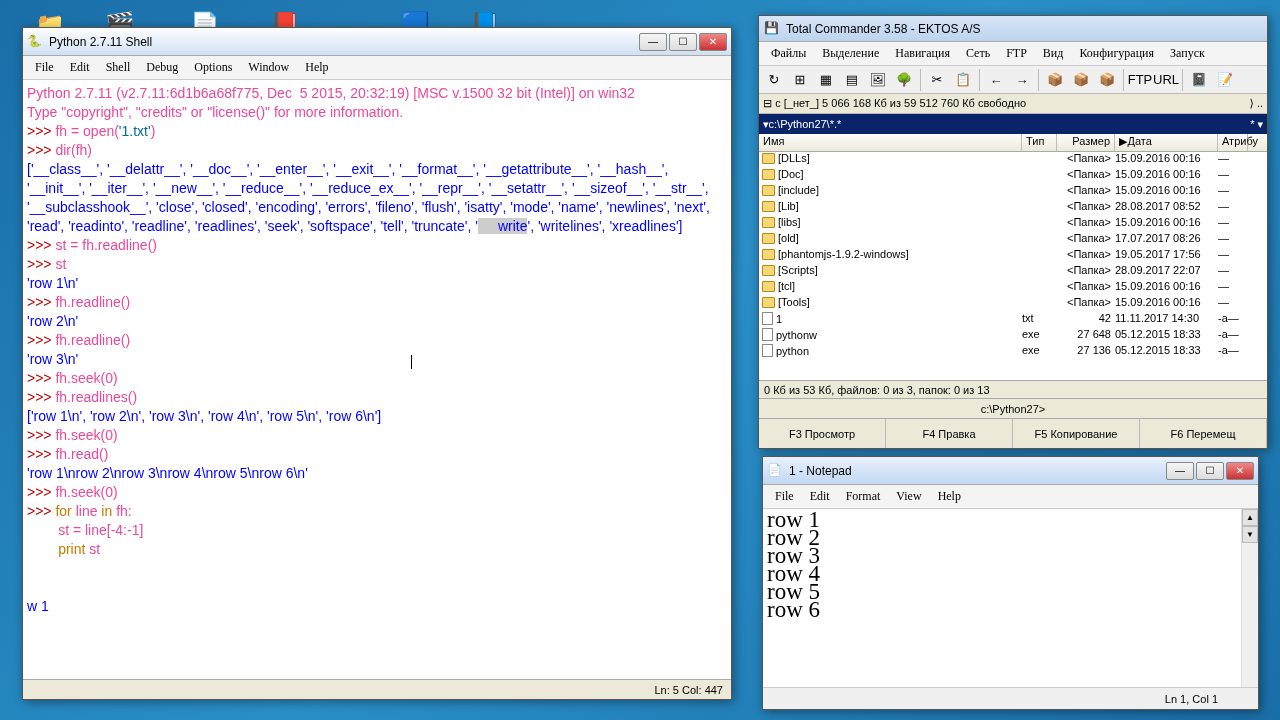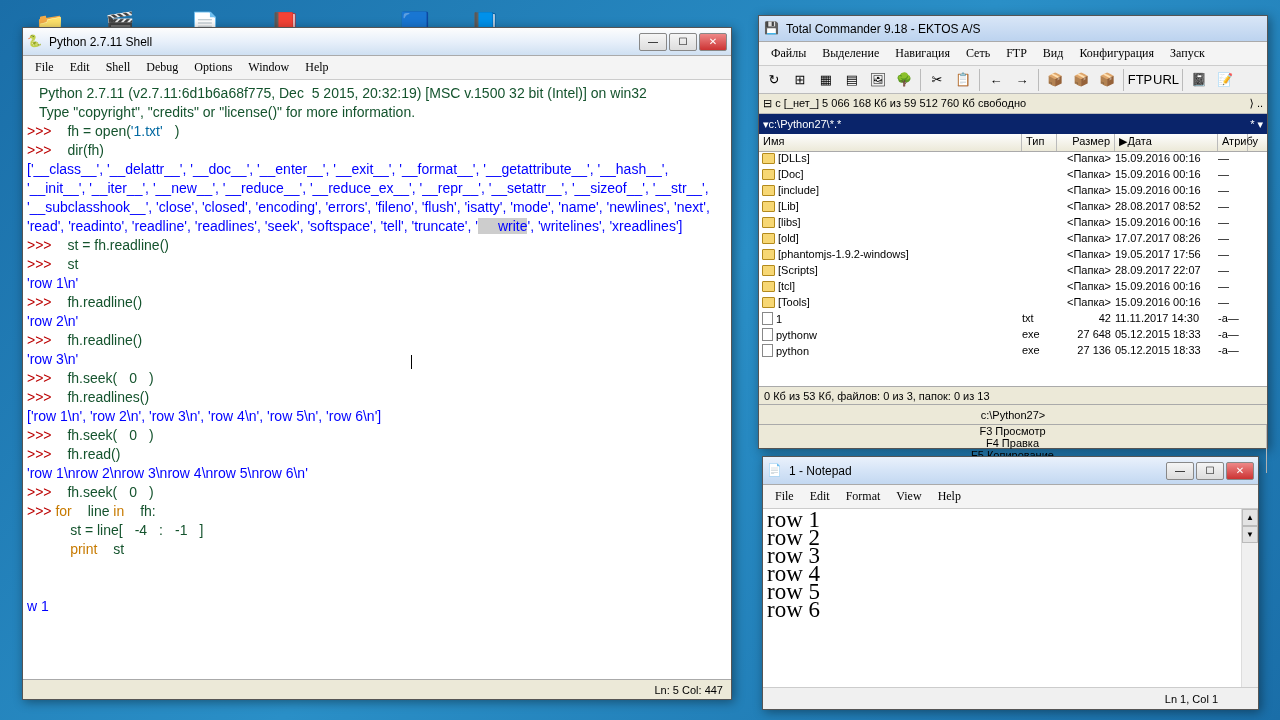--- a/index.html
+++ b/index.html
@@ -11,21 +11,21 @@
 .titlebar .icon { width: 16px; height: 16px; margin-right: 6px; }
 .titlebar .title { flex: 1; color: #000; }
 .win-controls { display: flex; gap: 2px; }
 .win-btn { width: 28px; height: 18px; background: linear-gradient(#f5f5f5,#ddd); border: 1px solid #888; border-radius: 2px; font-size: 10px; display: flex; align-items: center; justify-content: center; cursor: pointer; }
 .win-btn.close { background: linear-gradient(#e88,#c33); color: #fff; }
 .menubar { height: 24px; background: #f4f4f4; display: flex; align-items: center; padding: 0 4px; font-size: 12px; border-bottom: 1px solid #ccc; }
 .menubar .menu-item { padding: 3px 8px; cursor: default; font-family: Liberation Serif, serif; }
 
 #python-shell { left: 22px; top: 27px; width: 710px; height: 673px; }
 #shell-content { flex: 1; background: #fff; padding: 4px; font-family: "Courier New", monospace; font-size: 14px; line-height: 18px; white-space: pre-wrap; overflow: hidden; position: relative; }
-.c-black { color: #14532d; margin-left: 12px; }
+.c-black { color: #ec4899; }
 .c-blue { color: #00f; }
 .c-orange { color: #c77a00; }
 .c-green { color: #0369a1; }
 .c-red { color: #b00; }
 .sel { background: #cdcdcd; padding-left: 20px; }
 #shell-status { height: 20px; background: #ece9d8; border-top: 1px solid #aaa; font-size: 11px; display: flex; justify-content: flex-end; align-items: center; padding: 0 8px; }
 
 #total-commander { left: 758px; top: 15px; width: 510px; height: 434px; }
 #tc-title { background: linear-gradient(#d9e6f7,#bcd3ef); height: 26px; display:flex; align-items:center; padding:0 5px; font-size:12px; }
 .tc-toolbar { height: 28px; background: #f0f0f0; display: flex; align-items: center; padding: 0 3px; border-bottom: 1px solid #bbb; gap: 2px; }
@@ -40,21 +40,21 @@
 .tc-row .fn { display:flex; align-items:center; gap:3px; padding-left:3px; }
 .tc-col-name { width: 263px; }
 .tc-col-ext { width: 35px; }
 .tc-col-size { width: 58px; text-align:right; padding-right:4px; }
 .tc-col-date { width: 103px; }
 .tc-col-attr { width: 30px; }
 .folder-ic { width:13px; height:11px; background:#f7d774; border:1px solid #b38a1d; border-radius:1px; }
 .file-ic { width:11px; height:13px; background:#fff; border:1px solid #888; }
 .tc-status { height:18px; background:#ece9d8; border-top:1px solid #aaa; font-size:11px; display:flex; align-items:center; padding:0 5px; }
 .tc-cmdline { height:20px; background:#ece9d8; border-top:1px solid #aaa; font-size:11px; display:flex; align-items:center; padding:0 5px; justify-content:center; }
-.tc-fkeys { height:24px; background:#ece9d8; display:flex; font-size:11px; border-top:1px solid #aaa;flex-direction:column; }
+.tc-fkeys { height:30px; background:#ece9d8; display:flex; font-size:11px; border-top:1px solid #aaa; }
 .tc-fkeys>div { flex:1; border-right:1px solid #bbb; display:flex; align-items:center; justify-content:center; cursor:pointer; }
 
 #notepad { left: 762px; top: 456px; width: 497px; height: 254px; }
 .notepad-body { flex:1; background:#fff; display:flex; }
 .notepad-text { flex:1; padding:2px 4px; font-family: Liberation Serif, serif; font-size: 23px; line-height:18px; white-space:pre; }
 .np-scroll { width:17px; background:#f0f0f0; border-left:1px solid #ddd; position:relative; }
 .np-scroll .up,.np-scroll .dn{ height:17px; background:#e3e3e3; border:1px solid #bbb; display:flex;align-items:center;justify-content:center;font-size:8px;}
 .np-status { height:22px; background:#f0f0f0; border-top:1px solid #ccc; font-size:11px; display:flex; justify-content:flex-end; align-items:center; padding:0 40px; }
 .cursor-i { position: absolute; left: 388px; top: 275px; width:1px; height:14px; border-left:1px solid #000; }
 </style>
@@ -114,21 +114,21 @@
 <span class="c-blue">w 1</span>
 <div class="cursor-i"></div></div>
   <div id="shell-status">
       <span>Ln: 5  Col: 447</span>
     </div>
 </div>
 
 <div id="total-commander" class="window">
   <div id="tc-title" class="titlebar">
     <span class="icon">💾</span>
-    <span class="title">Total Commander 9.18 - EKTOS A/S</span>
+    <span class="title">Total Commander 3.58 - EKTOS A/S</span>
   </div>
   <div class="menubar" id="tc-menu">
       <div class="menu-item">Файлы</div>
       <div class="menu-item">Выделение</div>
       <div class="menu-item">Навигация</div>
       <div class="menu-item">Сеть</div>
       <div class="menu-item">FTP</div>
       <div class="menu-item">Вид</div>
       <div class="menu-item">Конфигурация</div>
       <div class="menu-item">Запуск</div>

